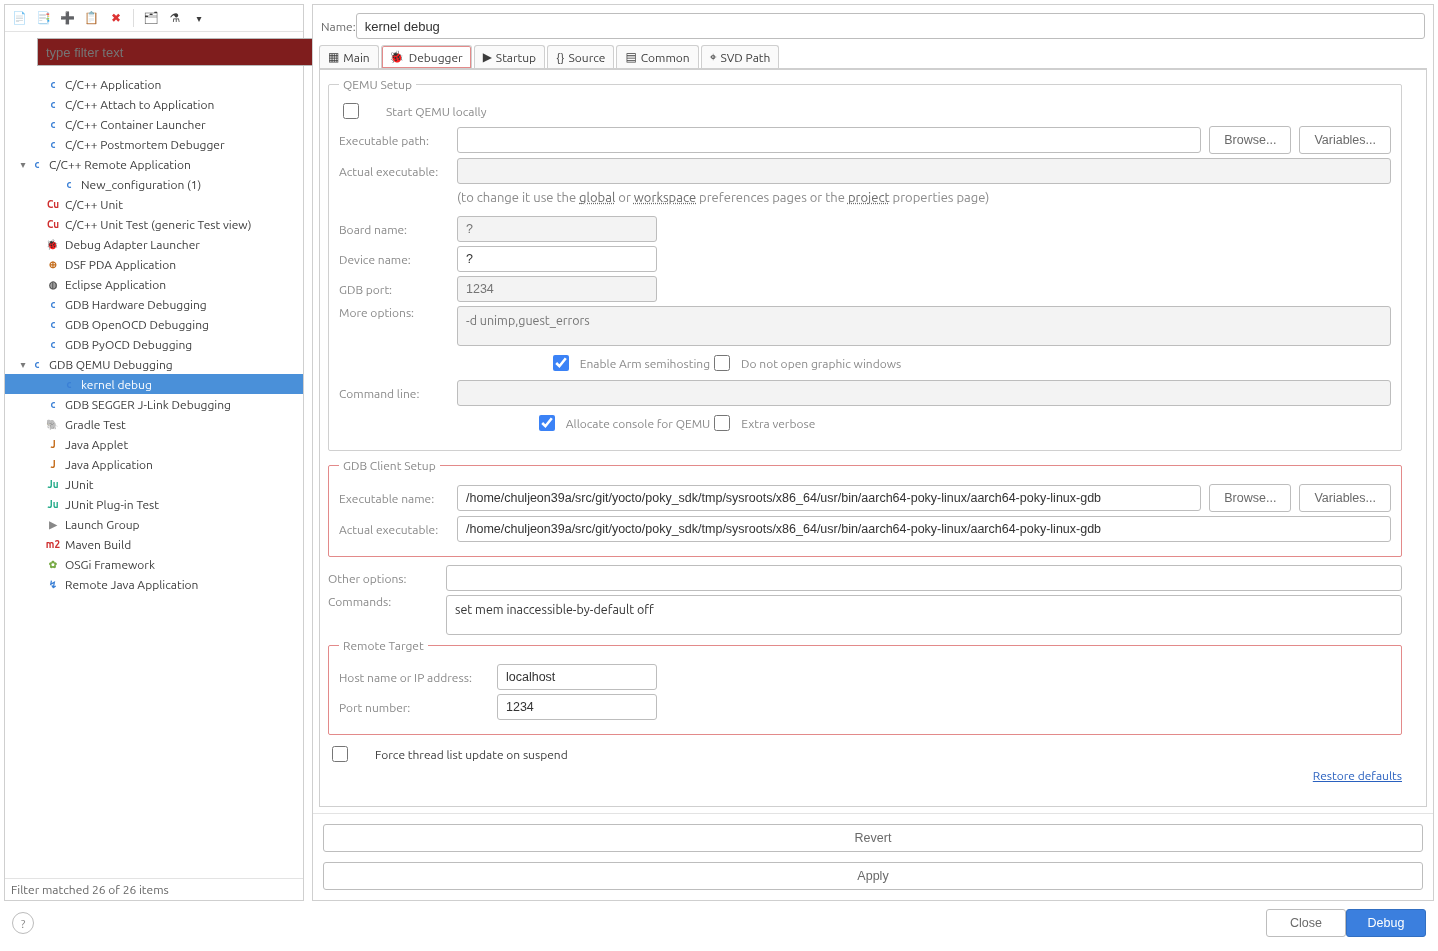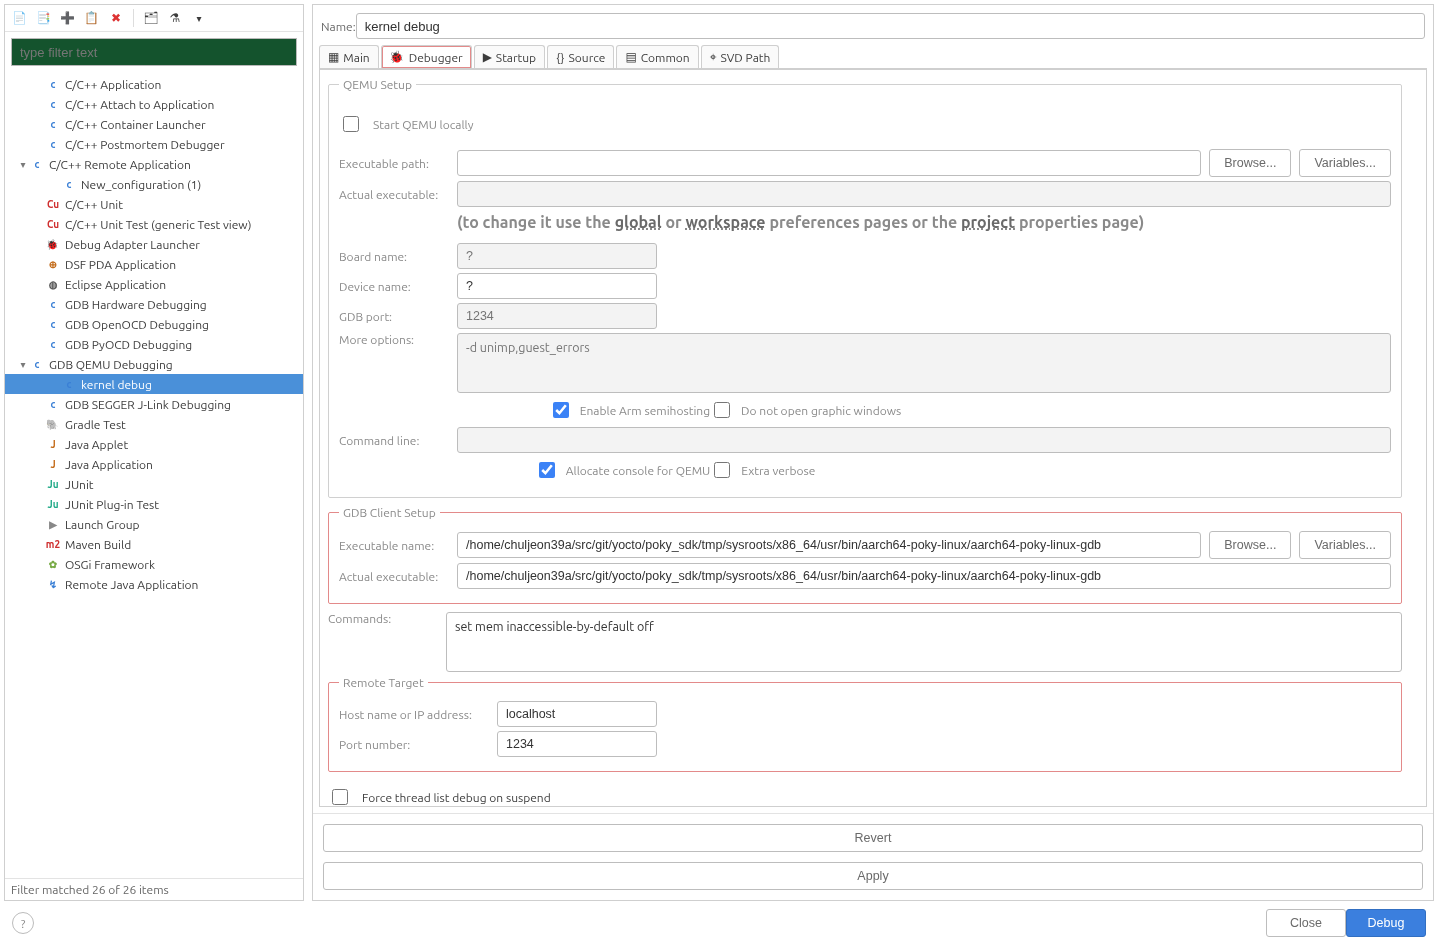--- a/index.html
+++ b/index.html
@@ -12,21 +12,21 @@
   .content { flex: 1; display: flex; padding: 4px 4px 0 4px; gap: 8px; min-height: 0; }
   .left  { width: 300px; display: flex; flex-direction: column; border: 1px solid #cfcfcf; background: #fff; }
   .right { flex: 1; display: flex; flex-direction: column; border: 1px solid #cfcfcf; background: #fff; min-width: 0; }
   
   .toolbar { display: flex; align-items: center; gap: 6px; padding: 4px 6px; border-bottom: 1px solid #e3e3e3; }
   .tbtn { width: 18px; height: 18px; display: inline-flex; align-items: center; justify-content: center; cursor: pointer; }
   .tsep { width: 1px; height: 18px; background: #ddd; margin: 0 2px; }
   .filter-wrap { padding: 6px; }
   .filter-input {
     width: 100%; height: 28px; border: 1px solid #b9b9b9; border-radius: 0;
-    padding: 0 8px; color: #9a9a9a; font-size: 13px; background: #14532d;
+    padding: 0 8px; color: #9a9a9a; font-size: 13px; background: #7f1d1d; margin-left: 26px;
   }
   
   .tree { flex: 1; overflow: auto; padding: 2px 0; }
   .titem {
     display: flex; align-items: center; height: 20px; padding: 0 4px; cursor: pointer;
     white-space: nowrap;
   }
   .titem.selected { background: #4a90d9; color: #fff; }
   .ind0 { padding-left: 12px; }
   .ind1 { padding-left: 28px; }
@@ -67,28 +67,28 @@
   }
   .row2 {
     display: grid; grid-template-columns: 150px 160px; gap: 8px; align-items: center; margin: 4px 0;
   }
   .field-lbl { color: #8a8a8a; font-size: 12px; }
   .input, .input-ro {
     height: 26px; border: 1px solid #bdbdbd; border-radius: 3px; padding: 0 8px;
     font-size: 12.5px; color: #333; width: 100%;
   }
   .input-ro { background: #f3f3f3; color: #9a9a9a; }
-  textarea.input { height: 60px; padding: 6px 8px; resize: none; font-family: inherit; }
+  textarea.input { height: 40px; padding: 6px 8px; resize: none; font-family: inherit; }
   .btn {
     height: 28px; padding: 0 14px; border: 1px solid #bdbdbd; border-radius: 3px;
     background: #fff; color: #6a6a6a; cursor: pointer; font-size: 12.5px;
   }
-  .hint { color: #8a8a8a; font-size: 16px; margin: 2px 0 8px 0; font-weight: bold; }
+  .hint { color: #8a8a8a; font-size: 13px; margin: 2px 0 8px 0; }
   .hint a { color: #6a6a6a; text-decoration: underline dotted; }
-  .chk-row { display: flex; align-items: center; gap: 11px; margin: 14px 0; }
+  .chk-row { display: flex; align-items: center; gap: 24px; margin: 1px 0; }
   .chk-row-2 { display: flex; align-items: center; justify-content: center; margin: 6px 0; }
   .chk { width: 16px; height: 16px; accent-color: #3b82f6; }
   .chk-lbl { color: #8a8a8a; }
   .right-footer {
     display: flex; justify-content: space-between; gap: 10px; padding: 10px; border-top: 1px solid #e3e3e3; flex-direction: column;
   }
   
   .dialog-footer {
     display: flex; align-items: center; padding: 8px 12px 14px 12px;
   }
@@ -381,41 +381,45 @@
             <button class="btn">Browse...</button>
             <button class="btn">Variables...</button>
           </div>
 
           <div class="row">
             <span class="field-lbl">Actual executable:</span>
             <input class="input wide-input" value="/home/chuljeon39a/src/git/yocto/poky_sdk/tmp/sysroots/x86_64/usr/bin/aarch64-poky-linux/aarch64-poky-linux-gdb" style="">
           </div>
         </fieldset>
 
+        <div class="row">
+          <span class="field-lbl">Other options:</span>
+          <input class="input wide-input" style="">
+        </div>
 
         <div class="row" style="align-items:flex-start">
           <span class="field-lbl">Commands:</span>
           <textarea class="input wide-input" style="">set mem inaccessible-by-default off</textarea>
         </div>
 
         <fieldset class="hl">
           <legend>Remote Target</legend>
           <div class="row2">
             <span class="field-lbl">Host name or IP address:</span>
             <input class="input" value="localhost" style="">
           </div>
           <div class="row2">
             <span class="field-lbl">Port number:</span>
             <input class="input" value="1234" style="">
           </div>
         </fieldset>
 
         <div class="chk-row">
           <input type="checkbox" class="chk" style="">
-          <span>Force thread list debug on suspend</span>
+          <span>Force thread list update on suspend</span>
         </div>
         <div class="link-right">
           <a>Restore defaults</a>
         </div>
       </div>
 
       <div class="right-footer">
         <button class="btn">Revert</button>
         <button class="btn">Apply</button>
       </div>

